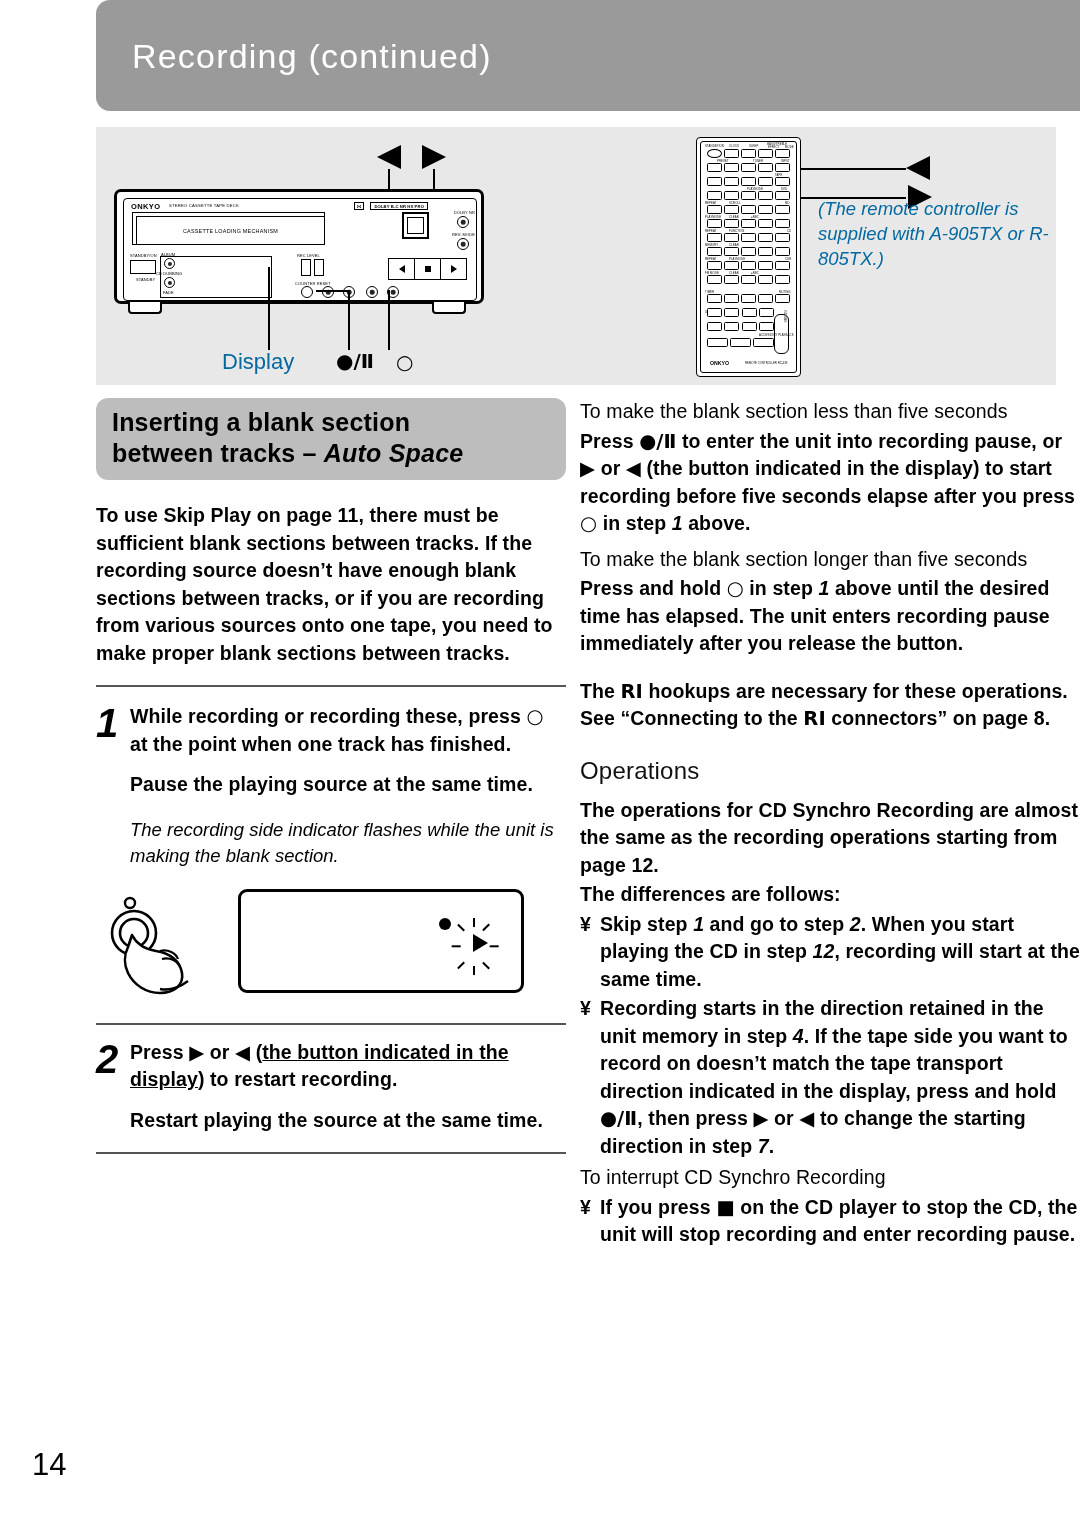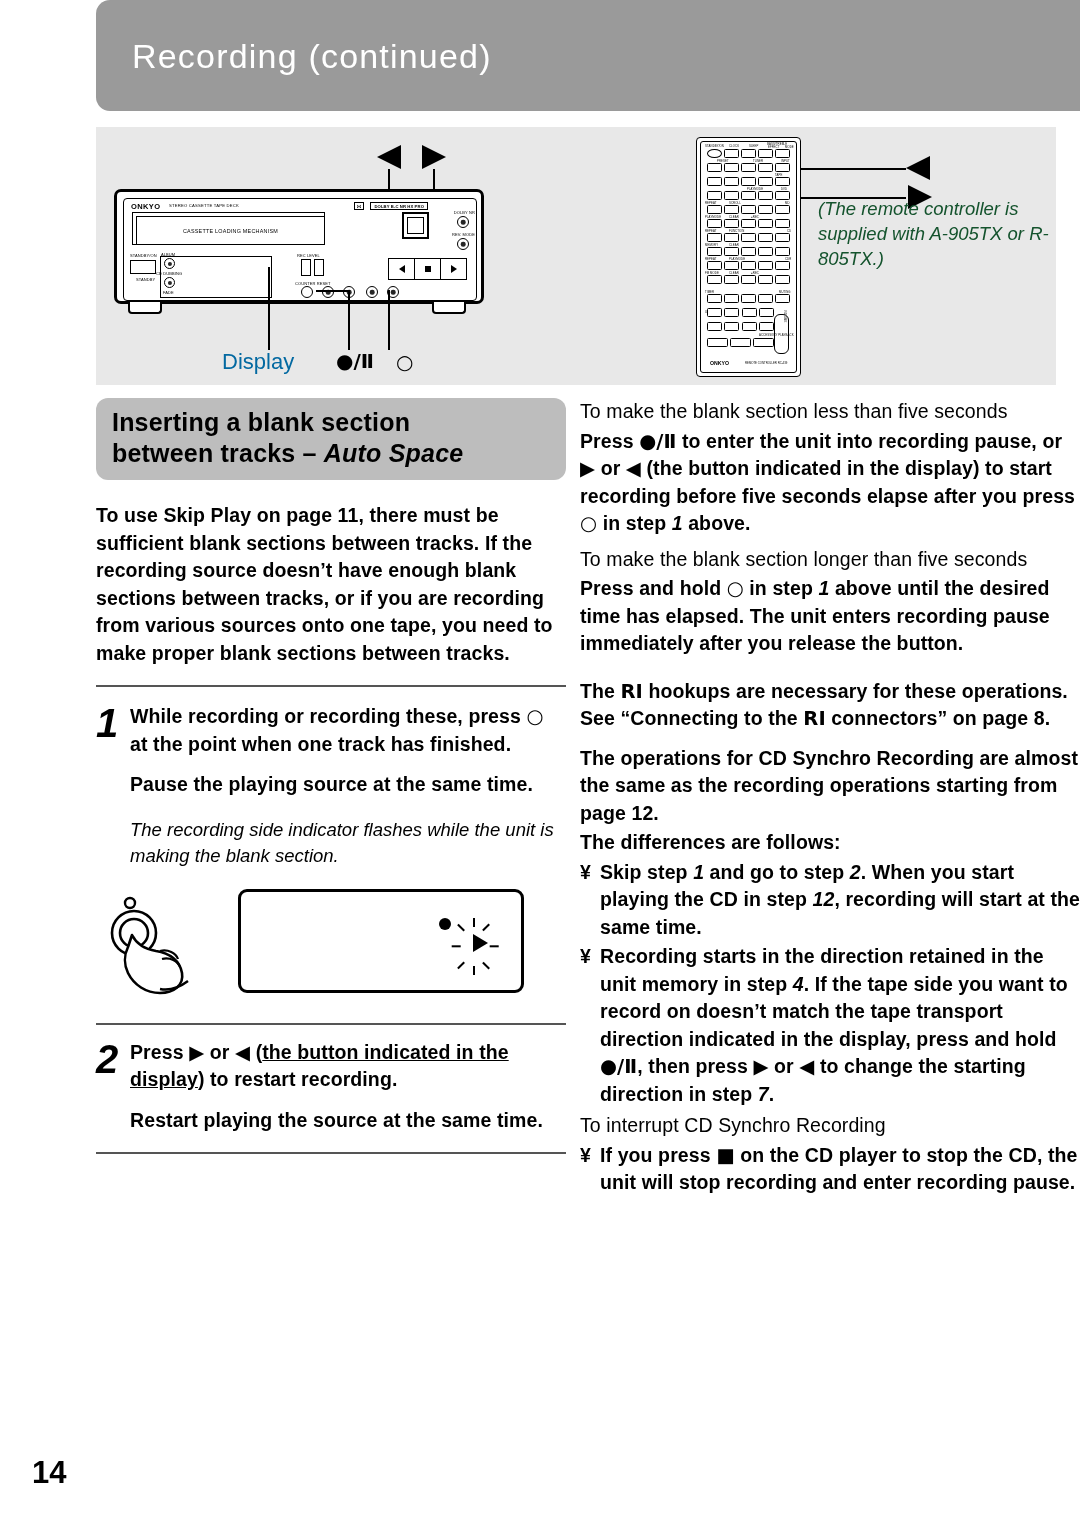--- a/index.html
+++ b/index.html
@@ -172,21 +172,21 @@
   .rbrand {
     position:absolute; left:9px; bottom:6px; font-size:5.2px; font-weight:bold;
   }
   .rbrand-sub { position:absolute; left:44px; bottom:7px; font-size:2.8px; }
   .rvol {
     position:absolute; right:7px; bottom:18px; width:15px; height:40px;
     border:1.2px solid #000; border-radius:6px;
   }
   #remote-note {
     position:absolute; left: 818px; top: 196px; width: 250px;
-    font-style: italic; font-size: 18.5px; line-height: 25px; color:#14532d;
+    font-style: italic; font-size: 18.5px; line-height: 25px; color:#0369a1;
   }
 
   
   .col { position: absolute; }
   #col-left  { left: 96px; top: 398px; width: 470px; }
   #col-right { left: 580px; top: 398px; width: 500px; }
 
   .section-head {
     background: #bdbdbd;
     border-radius: 12px;
@@ -252,21 +252,21 @@
   #flash-tri {
     position:absolute; right: 33px; top: 42px; width:0;height:0;
     border-top: 9px solid transparent; border-bottom: 9px solid transparent;
     border-left: 15px solid #000;
   }
   .ray { position:absolute; background:#000; width:2.4px; height:9px; }
 
   
   #page-number {
     position: absolute; left: 32px; top: 1447px;
-    font-size: 31px; font-weight: bold; color:#000;margin-top:8px;
+    font-size: 31px; font-weight: normal; color:#000;
   }
 </style>
 </head>
 <body>
 
 <div id="page">
 
   <div id="header-bar">
     <div id="header-title">Recording (continued)</div>
   </div>
@@ -581,20 +581,21 @@
 
     <p class="body" style="margin-top:2px;"><span>Press </span><span class="sym">●/Ⅱ</span><span> to enter the unit into recording pause, or </span><span class="sym">▶</span><span> or </span><span class="sym">◀</span><span> (the button indicated in the display) to start recording before five seconds elapse after you press </span><span class="sym">○</span><span> in step </span><i>1</i><span> above.</span></p>
 
     <p class="body light" style="margin-top:8px;">To make the blank section longer than five seconds</p>
 
     <p class="body" style="margin-top:2px;"><span>Press and hold </span><span class="sym">○</span><span> in step </span><i>1</i><span> above until the desired time has elapsed. The unit enters recording pause immediately after you release the button.</span></p>
 
 
     <p class="body" style="margin-top:20px;"><span>The </span><span class="sym">RI</span><span> hookups are necessary for these operations. See “Connecting to the </span><span class="sym">RI</span><span> connectors” on page 8.</span></p>
 
+    <p class="subhead" style="margin-top:24px;">Operations</p>
 
     <p class="body" style="margin-top:12px;">The operations for CD Synchro Recording are almost the same as the recording operations starting from page 12.</p>
 
     <p class="body" style="margin-top:2px;">The differences are follows:</p>
 
     <div class="bullet-line" style="margin-top:2px;">
       <div class="bullet-mark">¥</div>
       <p class="body bullet-text"><span>Skip step </span><i>1</i><span> and go to step </span><i>2</i><span>. When you start playing the CD in step </span><i>12</i><span>, recording will start at the same time.</span></p>
     </div>
 

